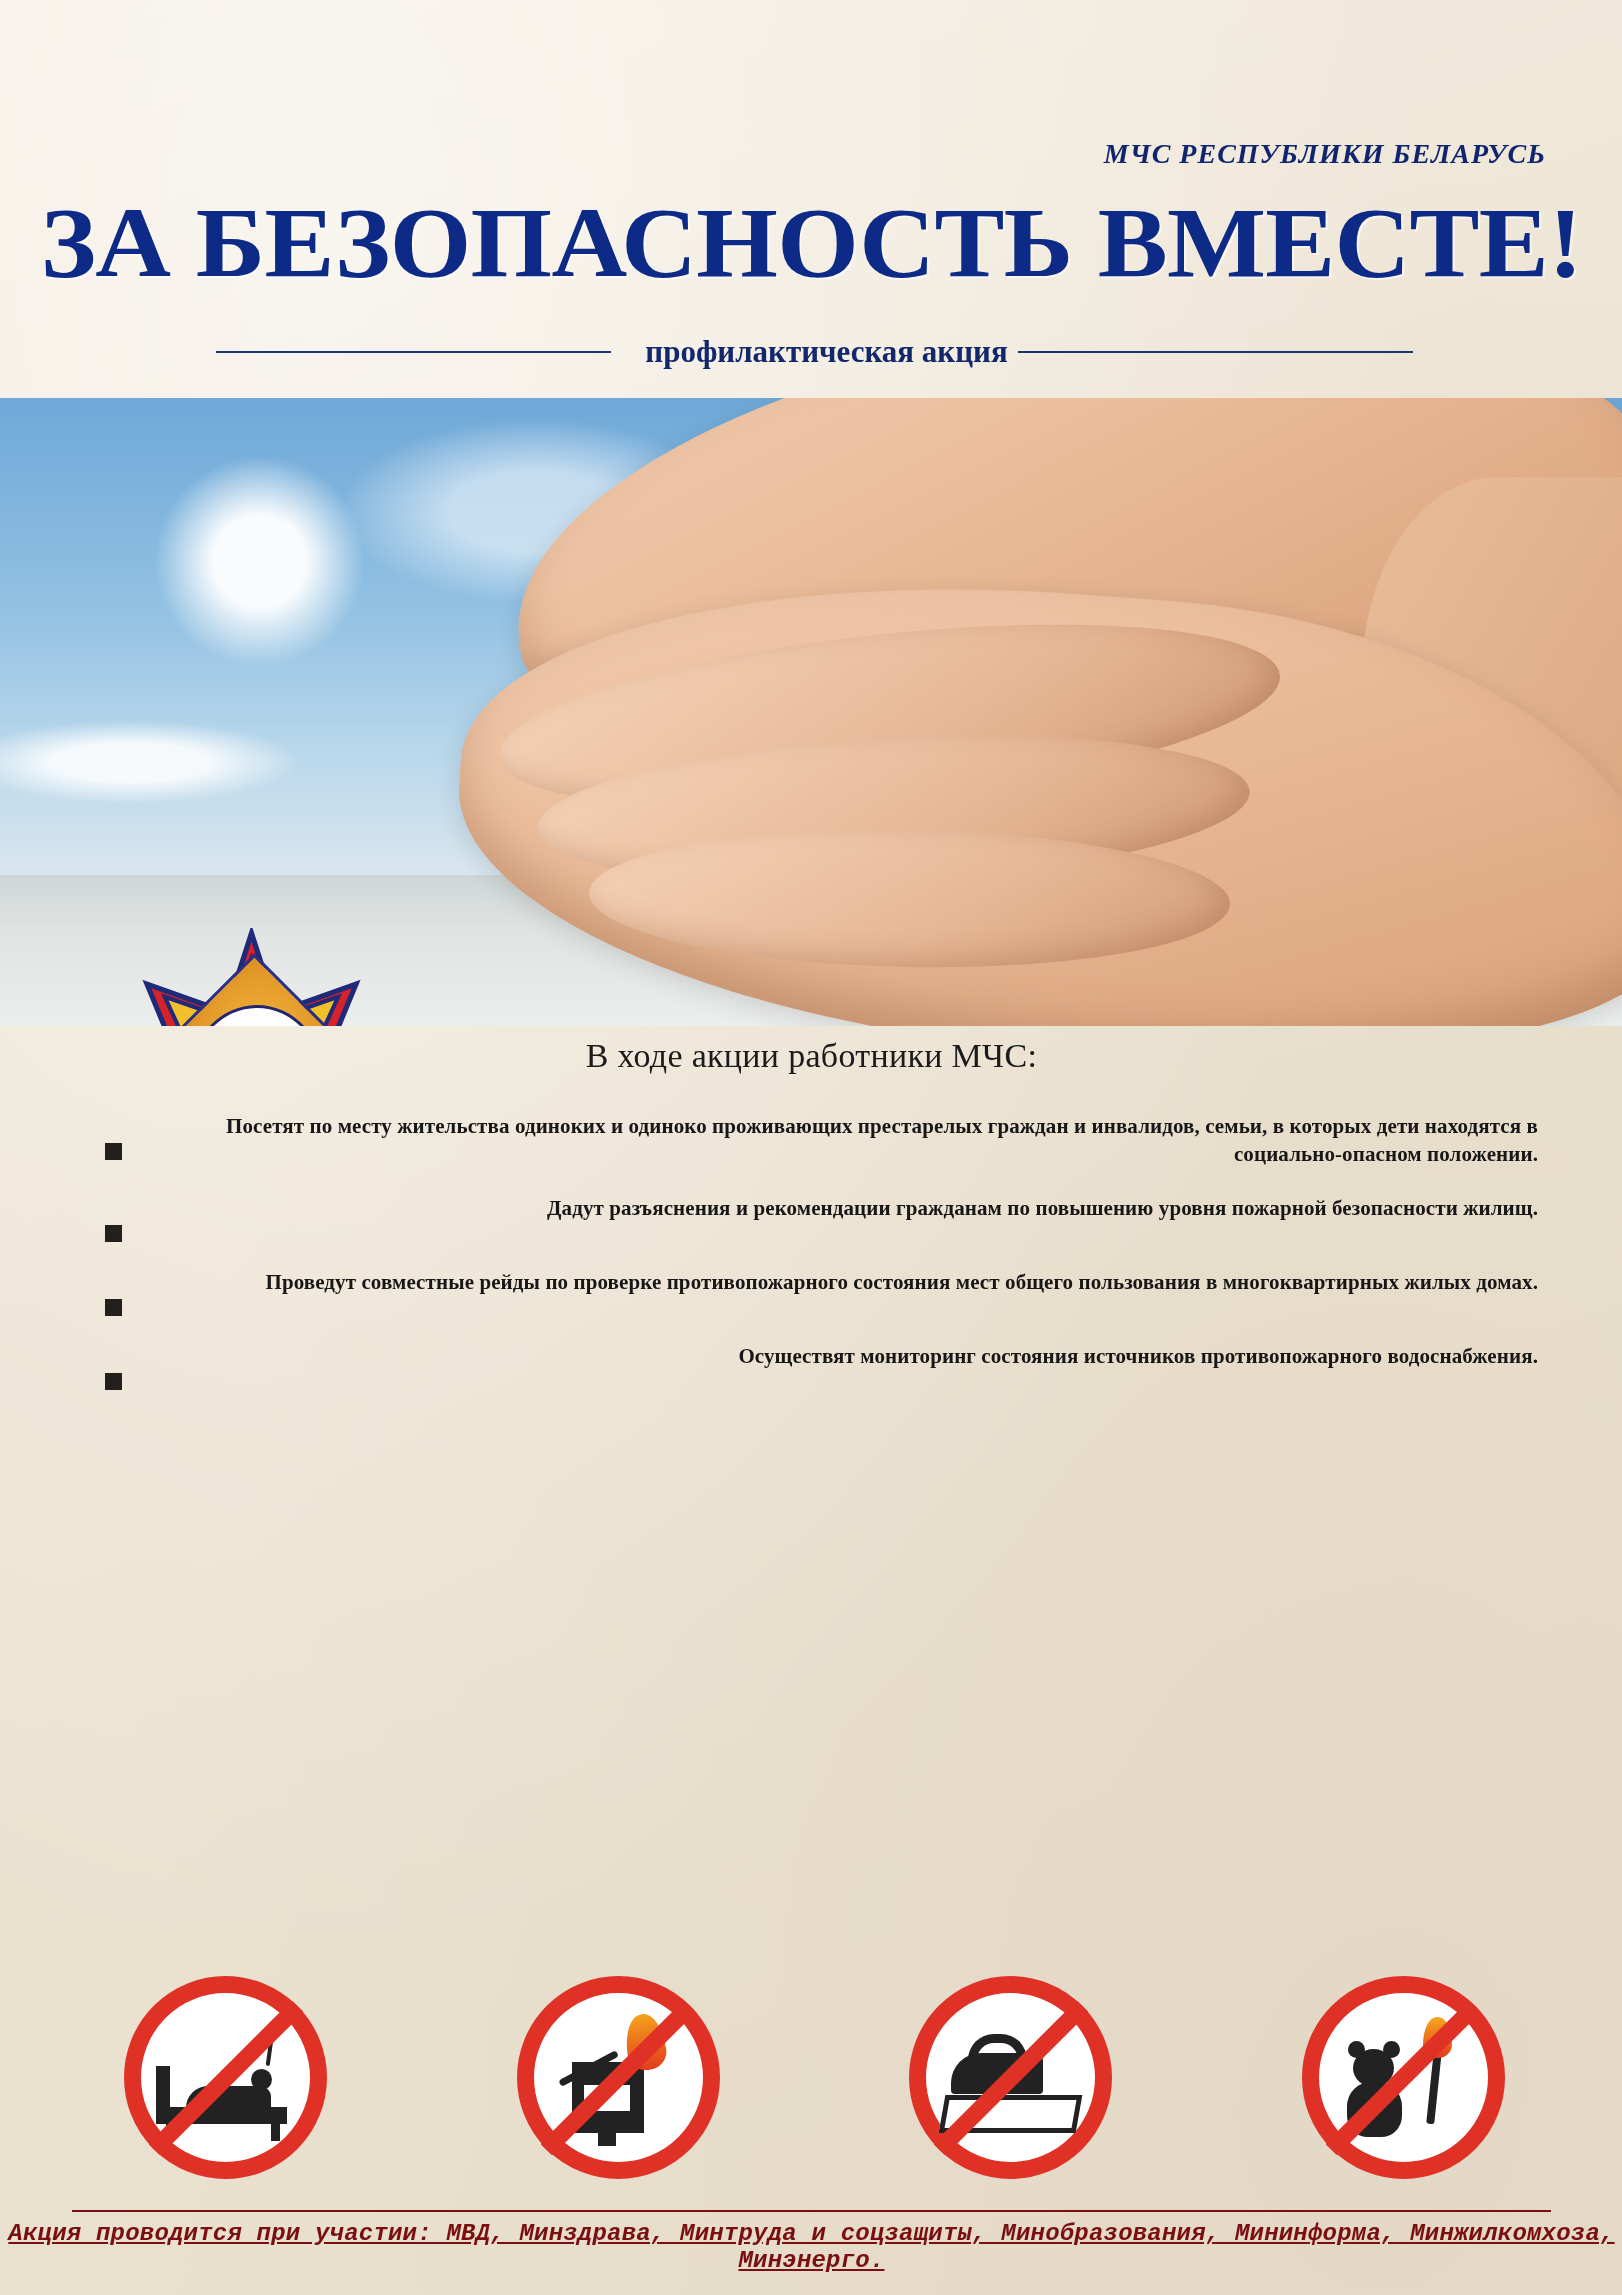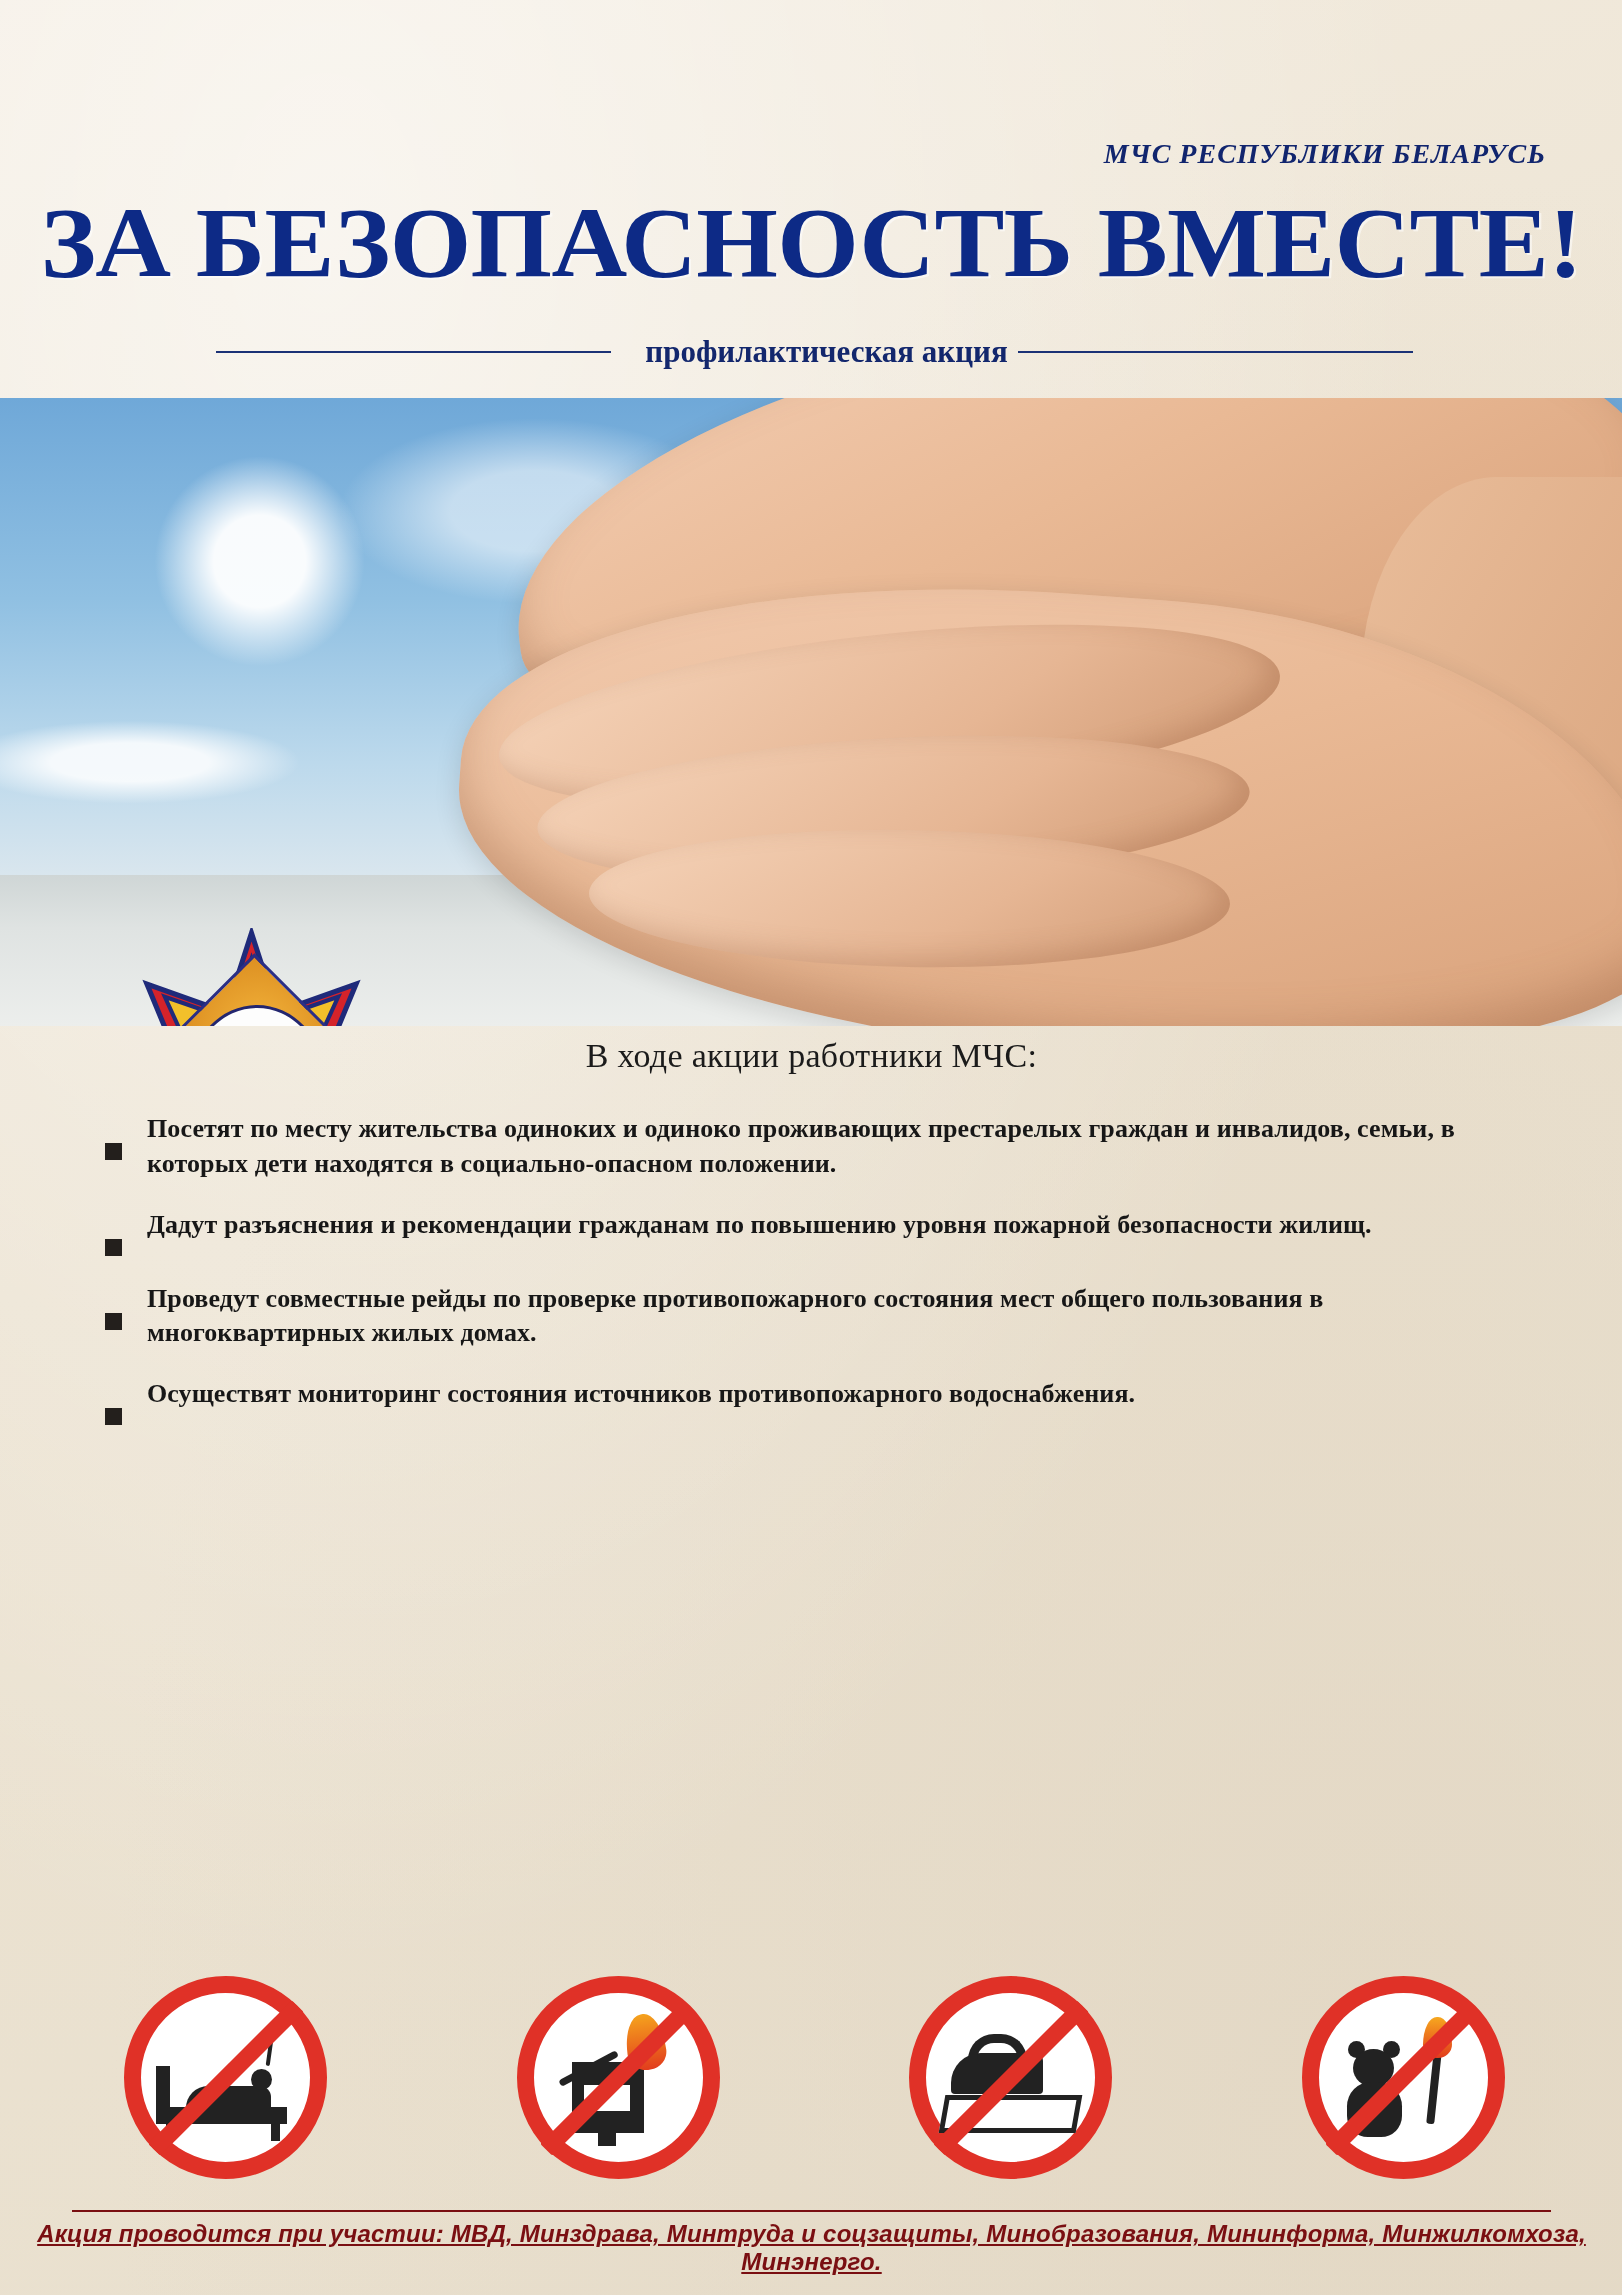--- a/index.html
+++ b/index.html
@@ -217,24 +217,25 @@
     width: 17px;
     height: 17px;
     background: #231f1c;
     margin-top: 31px;
     margin-right: 25px;
   }
   .bullet-text {
     flex: 1 1 auto;
     font-family: "Liberation Serif", serif;
     font-weight: bold;
-    font-size: 26px;
+    font-size: 21px;
     line-height: 1.34;
     color: #171717;
     letter-spacing: 0.1px;
+    text-align: right;
   }
 
   
   .signs {
     position: absolute;
     top: 1976px;
     left: 124px;
     width: 1381px;
     display: flex;
     justify-content: space-between;
@@ -367,21 +368,21 @@
     width: 1479px;
     height: 2px;
     background: #7a0f12;
   }
   .footer-text {
     position: absolute;
     top: 2220px;
     left: 0;
     width: 1623px;
     text-align: center;
-    font-family: Liberation Sans, sans-serif;
+    font-family: Liberation Mono, monospace;
     font-weight: bold;
     font-style: italic;
     font-size: 24px;
     color: #7a0f12;
     text-decoration: underline;
     letter-spacing: 0.2px;
   }
 </style>
 </head>
 <body>

